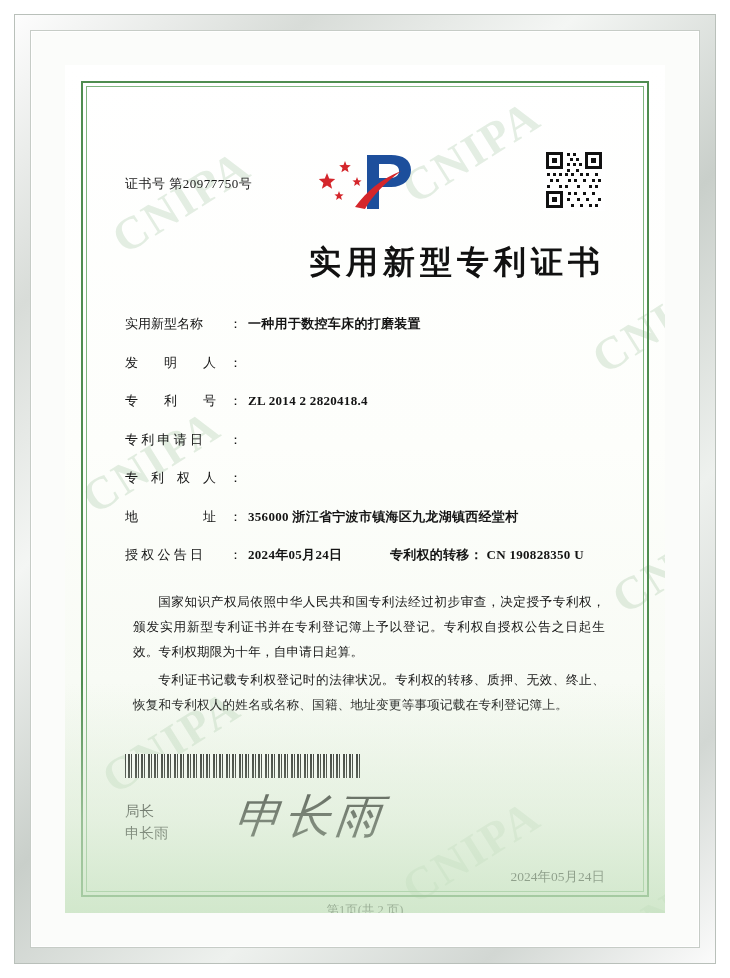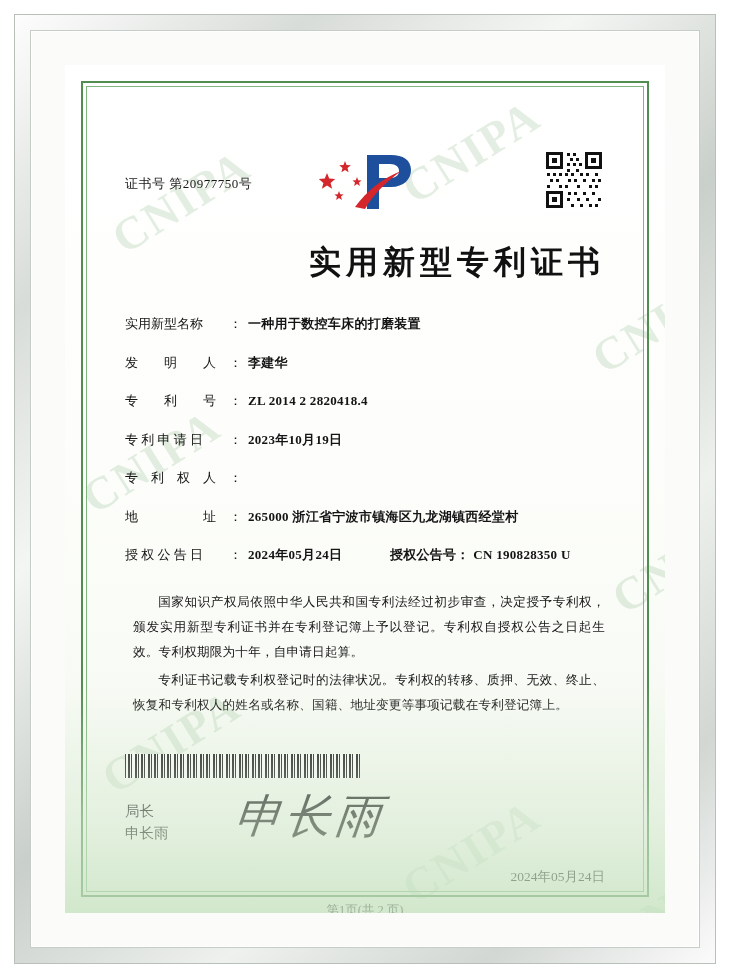--- a/index.html
+++ b/index.html
@@ -351,52 +351,50 @@
 
           <div class="field">
             <div class="lbl">实用新型名称</div>
             <div class="colon">：</div>
             <div class="val">一种用于数控车床的打磨装置</div>
           </div>
 
           <div class="field">
             <div class="lbl">发　　明　　人</div>
             <div class="colon">：</div>
-            <div class="val">李建华</div>
           </div>
 
           <div class="field">
             <div class="lbl">专　　利　　号</div>
             <div class="colon">：</div>
             <div class="val">ZL 2014 2 2820418.4</div>
           </div>
 
           <div class="field">
             <div class="lbl">专 利 申 请 日</div>
             <div class="colon">：</div>
-            <div class="val">2023年10月19日</div>
           </div>
 
           <div class="field">
             <div class="lbl">专　利　权　人</div>
             <div class="colon">：</div>
           </div>
 
           <div class="field">
             <div class="lbl">地　　　　　址</div>
             <div class="colon">：</div>
-            <div class="val">265000 浙江省宁波市镇海区九龙湖镇西经堂村</div>
+            <div class="val">356000 浙江省宁波市镇海区九龙湖镇西经堂村</div>
           </div>
 
           <div class="field">
             <div class="lbl">授 权 公 告 日</div>
             <div class="colon">：</div>
             <div class="val">
               <span>2024年05月24日</span>
-              <span class="sub-lbl">授权公告号：</span>
+              <span class="sub-lbl">专利权的转移：</span>
               <span>CN 190828350 U</span>
             </div>
           </div>
 
         </div>
 
         <div class="para">
           <p>国家知识产权局依照中华人民共和国专利法经过初步审查，决定授予专利权，颁发实用新型专利证书并在专利登记簿上予以登记。专利权自授权公告之日起生效。专利权期限为十年，自申请日起算。</p>
           <p>专利证书记载专利权登记时的法律状况。专利权的转移、质押、无效、终止、恢复和专利权人的姓名或名称、国籍、地址变更等事项记载在专利登记簿上。</p>
         </div>

